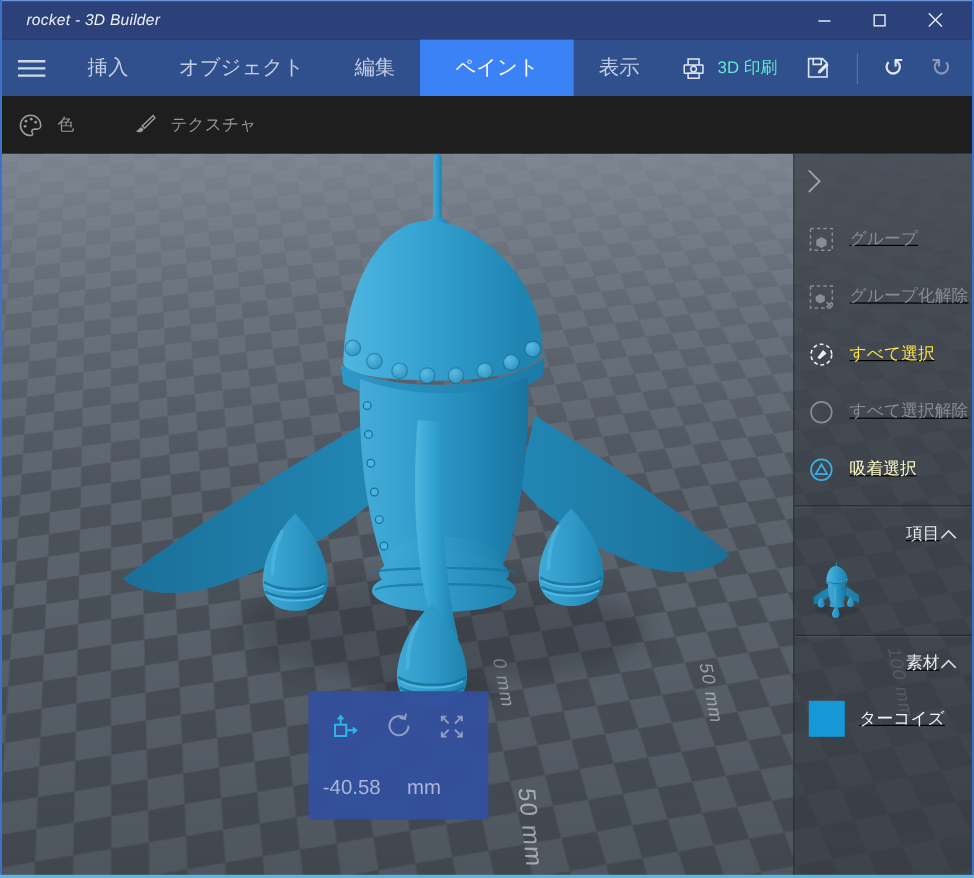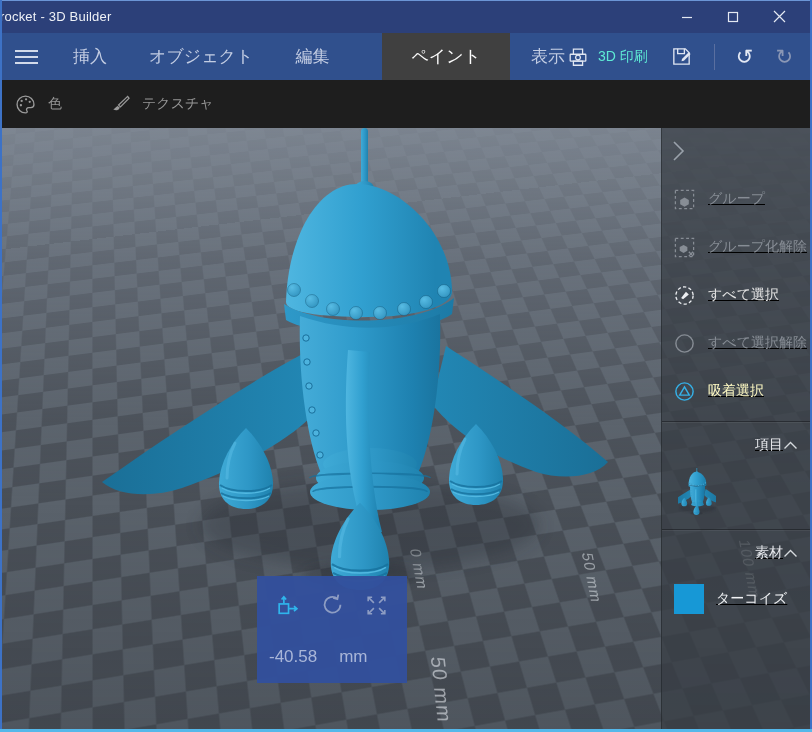--- a/index.html
+++ b/index.html
@@ -15,37 +15,37 @@
   .frame-top{position:absolute;left:0;top:0;width:812px;height:1px;background:#6b95d6;z-index:40;}
   .frame-left{position:absolute;left:0;top:0;width:2px;height:732px;background:#3d72c6;z-index:40;}
   .frame-right{position:absolute;right:0;top:0;width:2px;height:732px;background:#3d72c6;z-index:40;}
   .frame-bottom{position:absolute;left:0;bottom:0;width:812px;height:3px;background:#55b8ea;z-index:40;}
 
   
   .titlebar{
     position:absolute; left:0; top:0; width:812px; height:33px;
     background:#2c4079; display:flex; align-items:center; z-index:30;
   }
-  .titlebar .title{ font-size:13px; color:#eef1f6; letter-spacing:.2px; }
+  .titlebar .title{ margin-left:22px; font-size:13px; color:#eef1f6; letter-spacing:.2px;font-style:italic; }
   .win-controls{ position:absolute; right:10px; top:0; height:33px; display:flex; }
   .win-btn{ width:46px; height:33px; display:flex; align-items:center; justify-content:center; background:transparent; border:0; cursor:default; }
   .win-btn svg{ display:block; }
 
   
   .ribbon{
     position:absolute; left:0; top:33px; width:812px; height:47px;
     background:#30508d; display:flex; align-items:stretch; z-index:30;
   }
   .hamburger{ width:52px; display:flex; align-items:center; justify-content:center; background:transparent; border:0; }
   .tabs{ display:flex; align-items:stretch; }
   .tab{
     display:flex; align-items:center; padding:0 21px; font-size:17px;
     color:#c3cde3; background:transparent; border:0;
   }
-  .tab.active{ background:#404040; color:#fdfdfd; padding:13px 29px;margin-left:32px; }
+  .tab.active{ background:#3b82f6; color:#fdfdfd; padding:13px 29px; }
   .ribbon-right{ position:absolute; right:8px; top:0; height:47px; display:flex; align-items:center; }
   .rb-btn{ background:transparent; border:0; display:flex; align-items:center; gap:9px; padding:0 11px; height:47px; }
   .rb-label{ font-size:14px; color:#5eead4; }
   .rb-sep{ width:1px; height:26px; background:#5a6fa0; margin:0 10px; }
   .rb-undo{ font-size:21px; color:#e4e9f4; line-height:1; }
   .rb-redo{ font-size:21px; color:#8a97b5; line-height:1; }
 
   
   .paint-toolbar{
     position:absolute; left:0; top:80px; width:812px; height:48px;
@@ -87,21 +87,21 @@
   .sidebar{
     position:absolute; right:0; top:0; width:151px; height:604px;
     background:rgba(56,61,68,.72); border-left:1px solid rgba(25,28,32,.45);
     z-index:4;
     text-decoration:underline;
   }
   .sb-collapse{ background:transparent; border:0; display:block; margin:12px 0 4px 10px; }
   .sb-row{ display:flex; align-items:center; gap:12px; height:48px; padding-left:11px; background:transparent; border:0; width:100%; text-align:left; }
   .sb-row .sb-label{ font-size:14px; }
   .sb-row.disabled .sb-label{ color:#878d95; }
-  .sb-row.normal .sb-label{ color:#e5e5e5; }
+  .sb-row.normal .sb-label{ color:#fde047; }
   .sb-row.active .sb-label{ color:#fef9c3; }
   .sb-divider{ height:1px; background:rgba(18,20,23,.5); box-shadow:0 1px 0 rgba(255,255,255,.06); margin-top:6px; }
   .sb-section-head{ display:flex; align-items:center; justify-content:flex-end; padding:14px 14px 8px 12px;margin-left:46px; }
   .sb-section-title{ font-size:14px; color:#e8eaee; }
   .sb-thumb{ margin:6px 0 10px 16px; display:block; background:transparent; border:0; }
   .swatch-row{ display:flex; align-items:center; gap:12px; margin:14px 0 0 12px; background:transparent; border:0; }
   .swatch{ width:30px; height:30px; background:#1798d6; }
   .swatch-label{ font-size:14px; color:#f1f3f5; }
 
   

